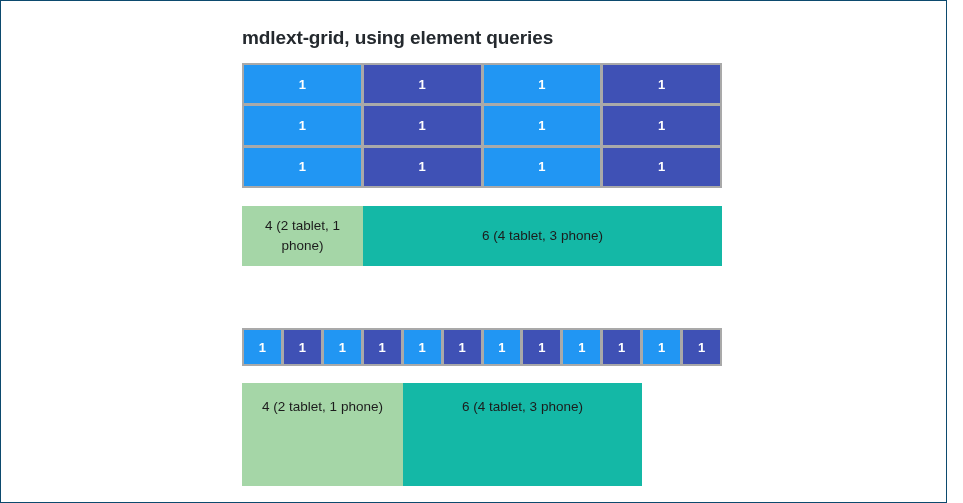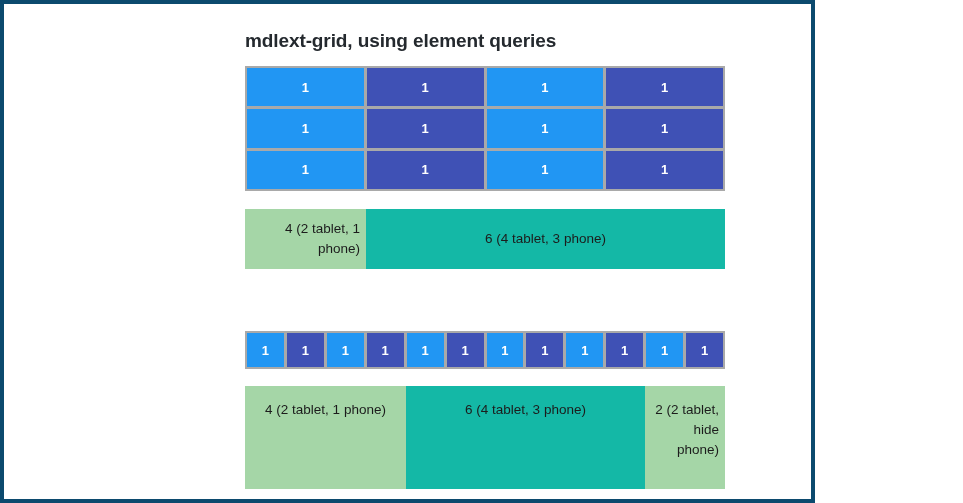--- a/index.html
+++ b/index.html
@@ -12,24 +12,24 @@
     height: 503px;
     overflow: hidden;
     font-family: "Liberation Sans", sans-serif;
     -webkit-font-smoothing: antialiased;
   }
 
   
   #page {
     position: relative;
     box-sizing: border-box;
-    width: 815px;
+    width: 947px;
     height: 503px;
     background: #ffffff;
-    border: 4px solid #0c4a6e;
+    border: 1px solid #0c4a6e;
   }
 
   
   .section-heading {
     position: absolute;
     left: 241px;
     font-size: 19px;
     line-height: 22px;
     font-weight: 700;
     color: #24292e;
@@ -95,21 +95,21 @@
     display: flex;
     align-items: center;
     justify-content: center;
     text-align: center;
     box-sizing: border-box;
     font-size: 13.5px;
     line-height: 20px;
     color: #1c1c1c;
     padding: 4px 6px;
   }
-  .seg-green  { background: #a5d6a7; text-align: right; }
+  .seg-green  { background: #a5d6a7; }
   .seg-yellow { background: #14b8a6; }
 
   
   #bar-row-1 .seg-a { width: 121px; }
   #bar-row-1 .seg-b { width: 359px; }
 
   
   #bar-row-2 .seg-a { width: 161px; align-items: flex-start; padding-top: 14px; }
   #bar-row-2 .seg-b { width: 239px; align-items: flex-start; padding-top: 14px; }
   #bar-row-2 .seg-c { width:  80px; align-items: flex-start; padding-top: 14px; }
@@ -203,16 +203,15 @@
         <span>1</span>
       </div>
     <div class="cell cell-dark">
         <span>1</span>
       </div>
   </div>
 
   <div id="bar-row-2" class="bar-row">
     <div class="bar-seg seg-green seg-a">4 (2 tablet, 1 phone)</div>
     <div class="bar-seg seg-yellow seg-b">6 (4 tablet, 3 phone)</div>
-    <div class="bar-seg seg-green seg-c">2 (2 tablet, hide phone)</div>
   </div>
 
 </div>
 
 </body></html>

